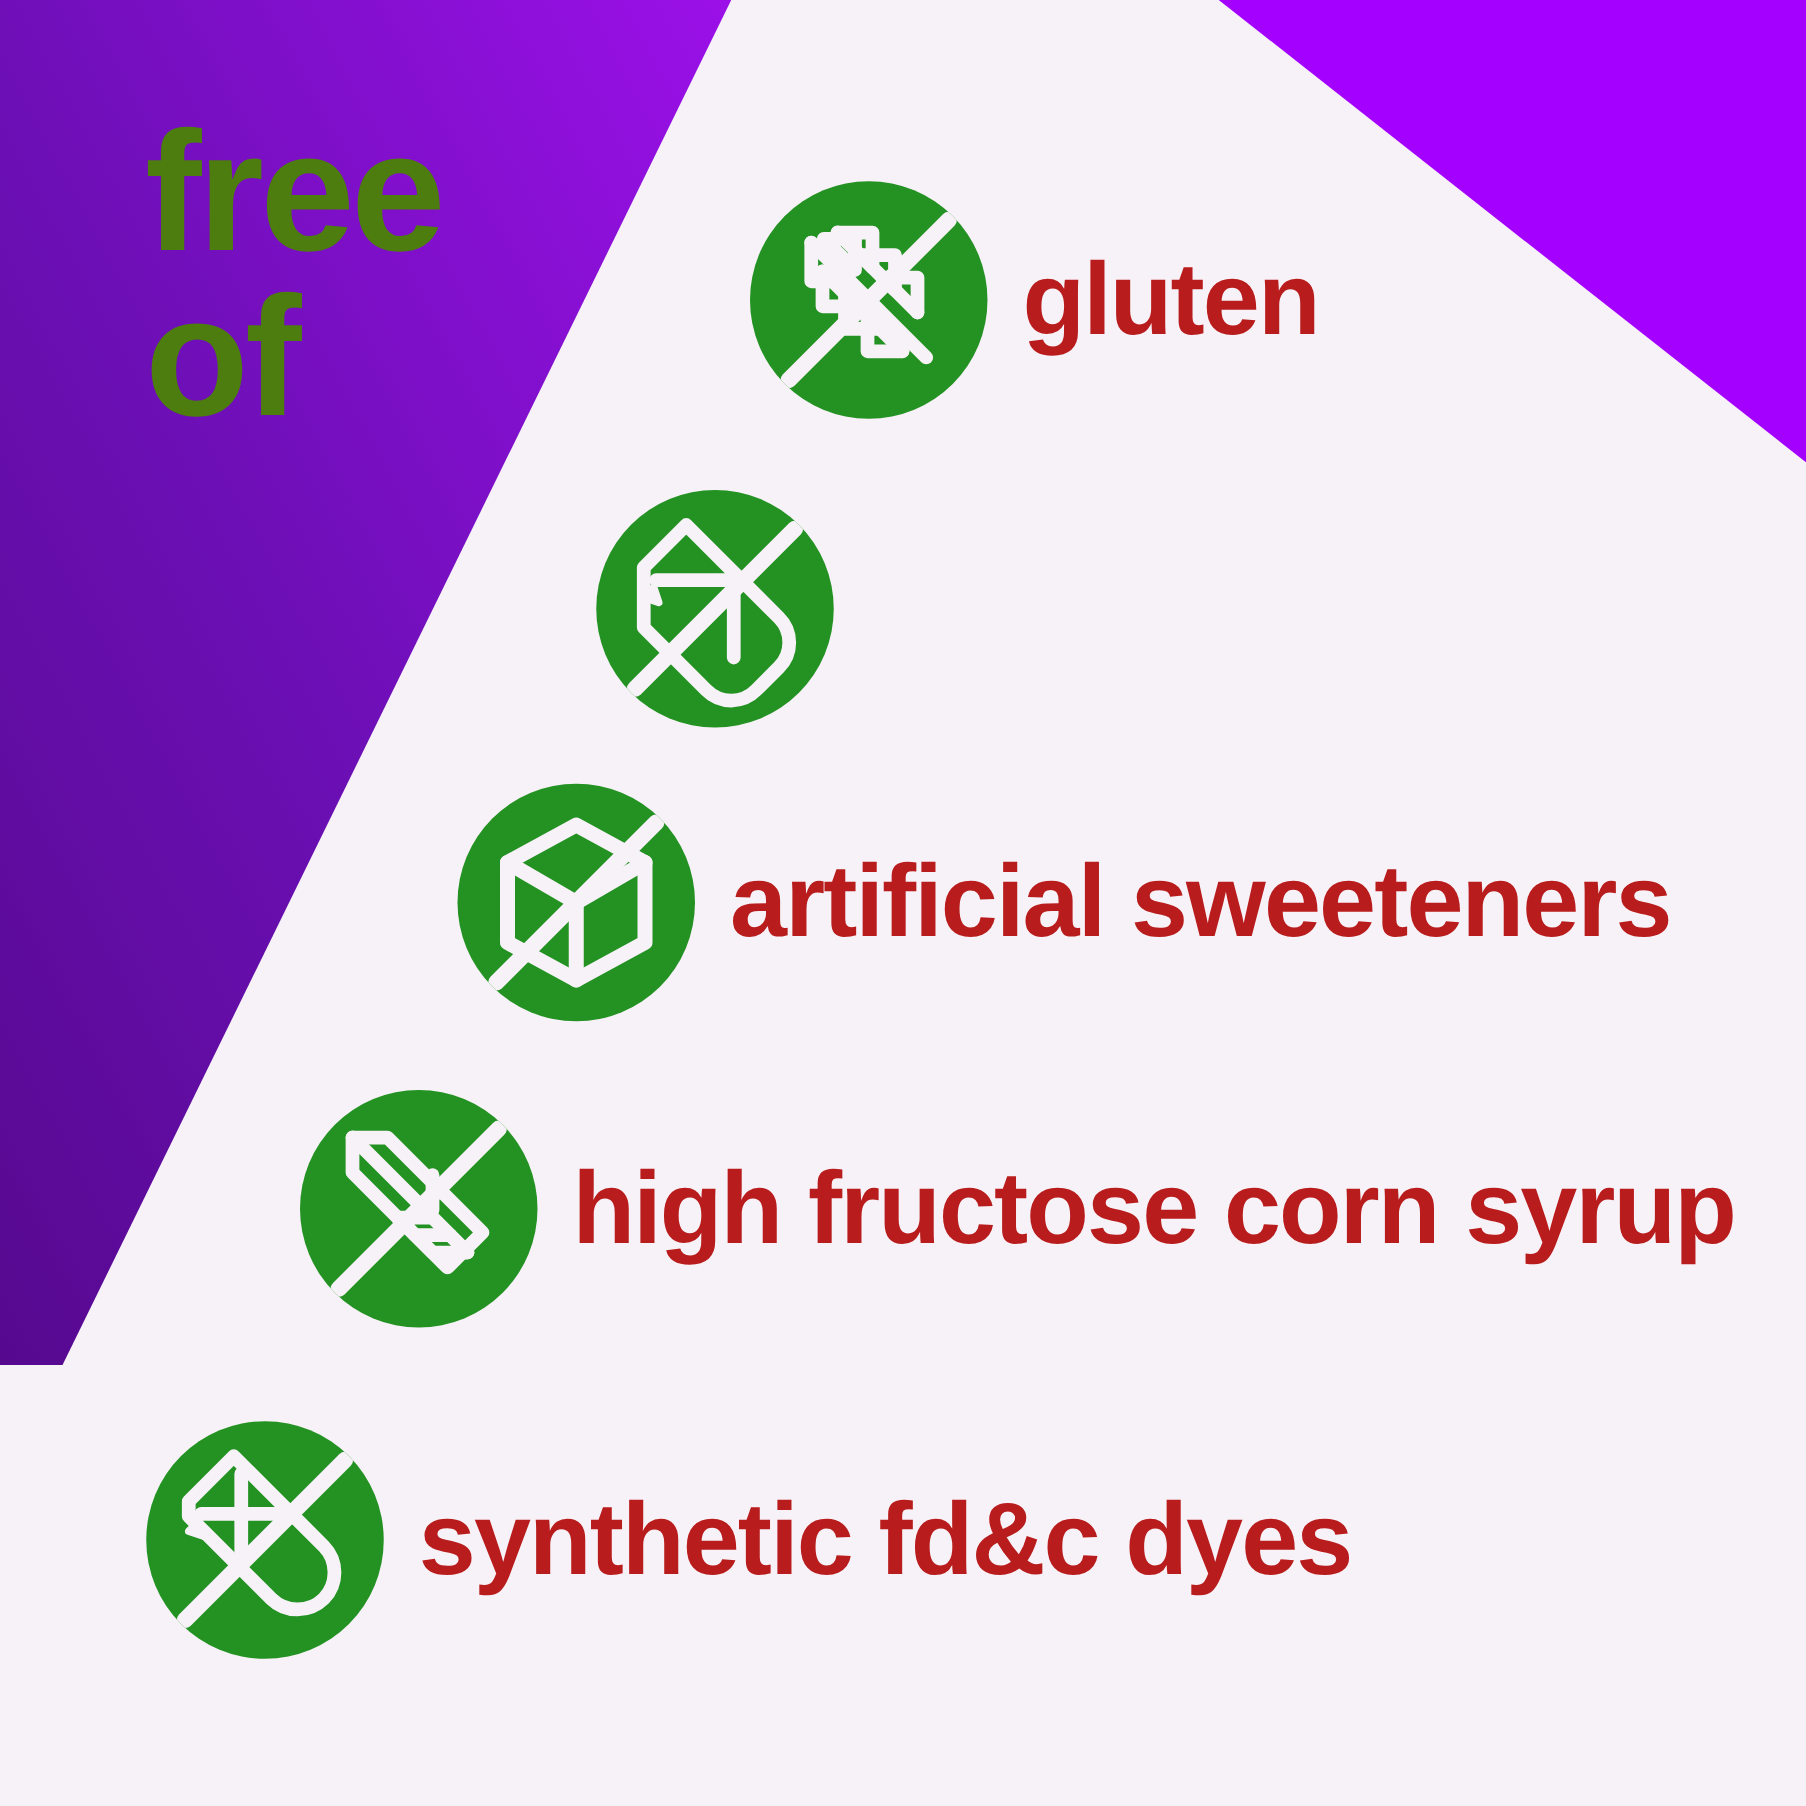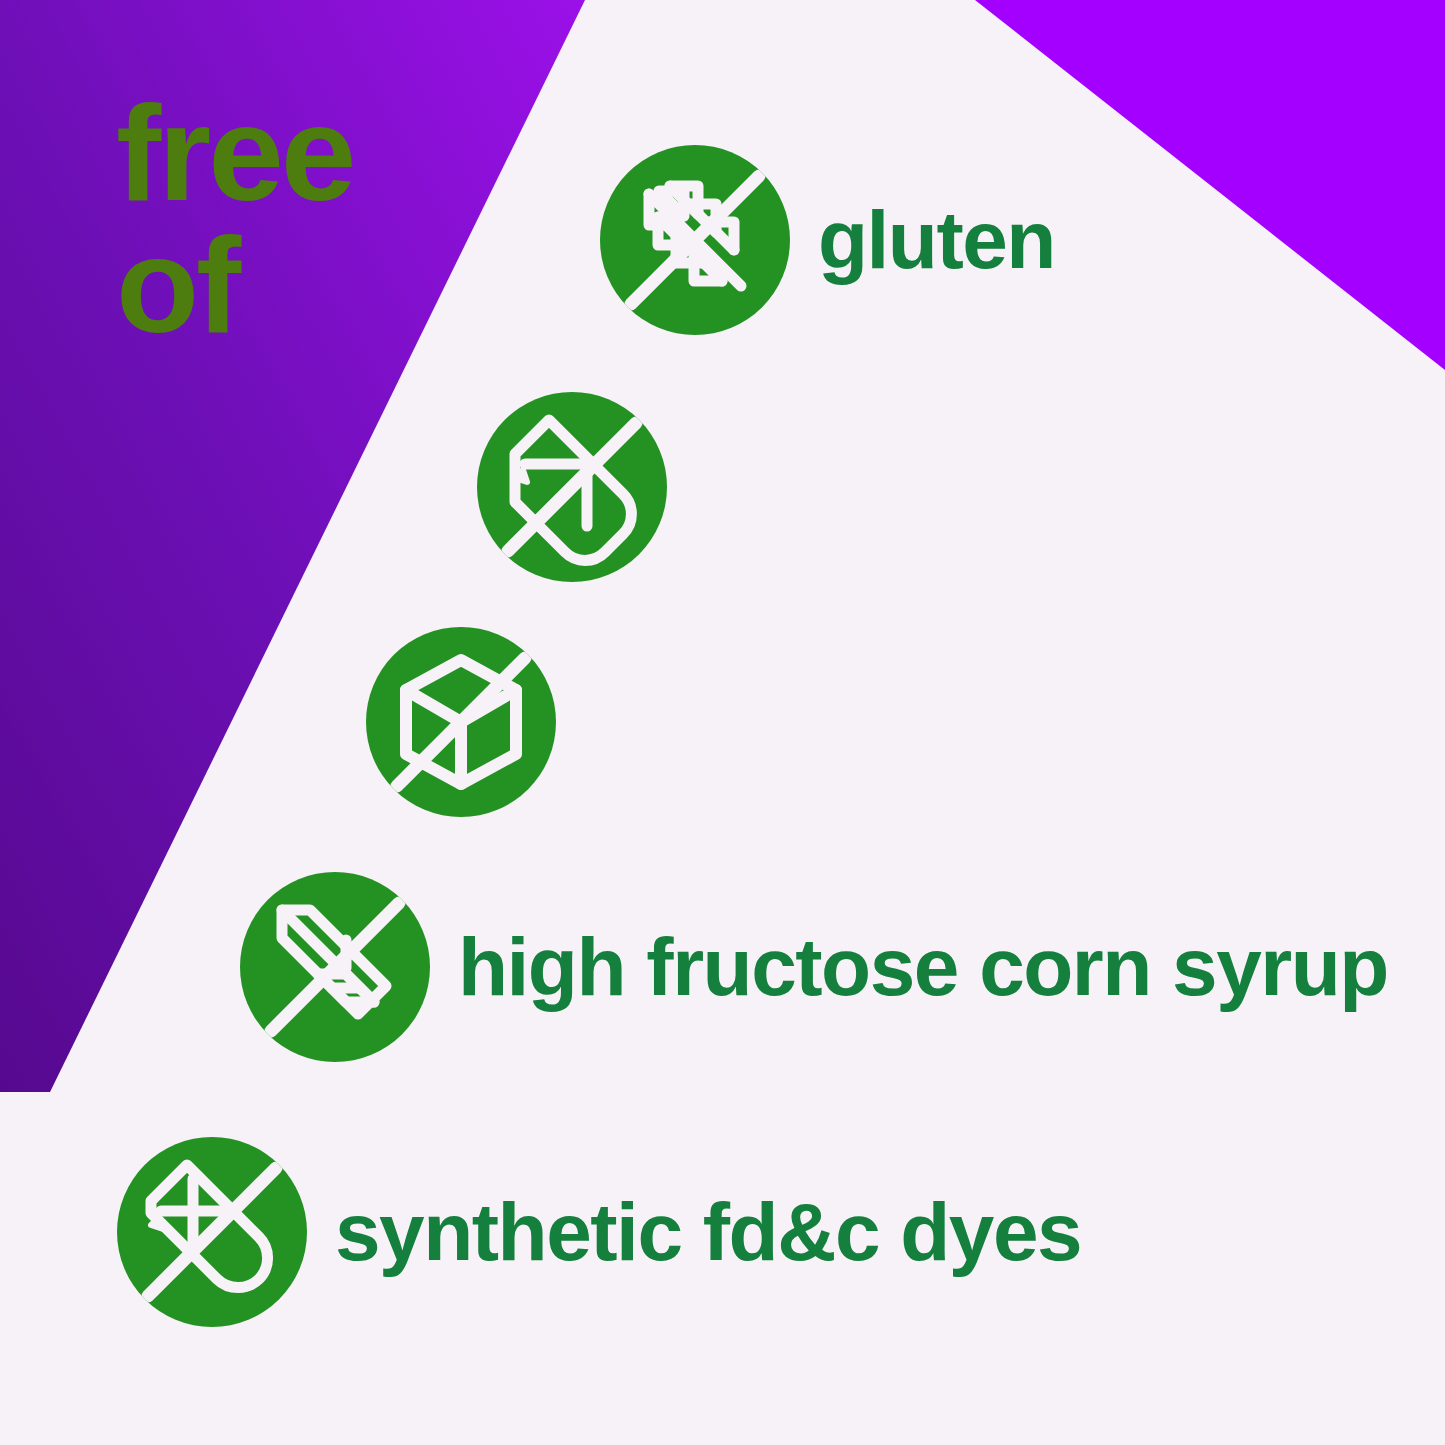--- a/index.html
+++ b/index.html
@@ -61,21 +61,21 @@
   .badge svg {
     position: absolute;
     left: 0;
     top: 0;
     width: 190px;
     height: 190px;
     display: block;
   }
   .row-label {
     margin-left: 28px;
-    color: #15803d;
+    color: #b91c1c;
     font-size: 82px;
     font-weight: 700;
     letter-spacing: -1.5px;
     line-height: 1;
     white-space: nowrap;
   }
 
   
   .row-0 { left: 600px;  top: 145px;  }
   .row-1 { left: 477px;  top: 392px;  }
@@ -180,20 +180,21 @@
           <g clip-path="url(#clip2)" fill="none" stroke="#F7F2F7" stroke-width="12" stroke-linejoin="round" stroke-linecap="round">
 
             <path d="M95 33 L150 63 L150 127 L95 157 L40 127 L40 63 Z"></path>
             <path d="M40 63 L95 95 L150 63"></path>
             <path d="M95 95 L95 157"></path>
 
             <path d="M31 159 L159 31" stroke-width="13"></path>
           </g>
         </svg>
       </span>
+      <span class="row-label">artificial sweeteners</span>
     </div>
 
     <div class="row row-3">
       <span class="badge">
         <svg viewBox="0 0 190 190">
           <defs>
             <clipPath id="clip3">
                 <circle cx="95" cy="95" r="95"></circle>
               </clipPath>
           </defs>

